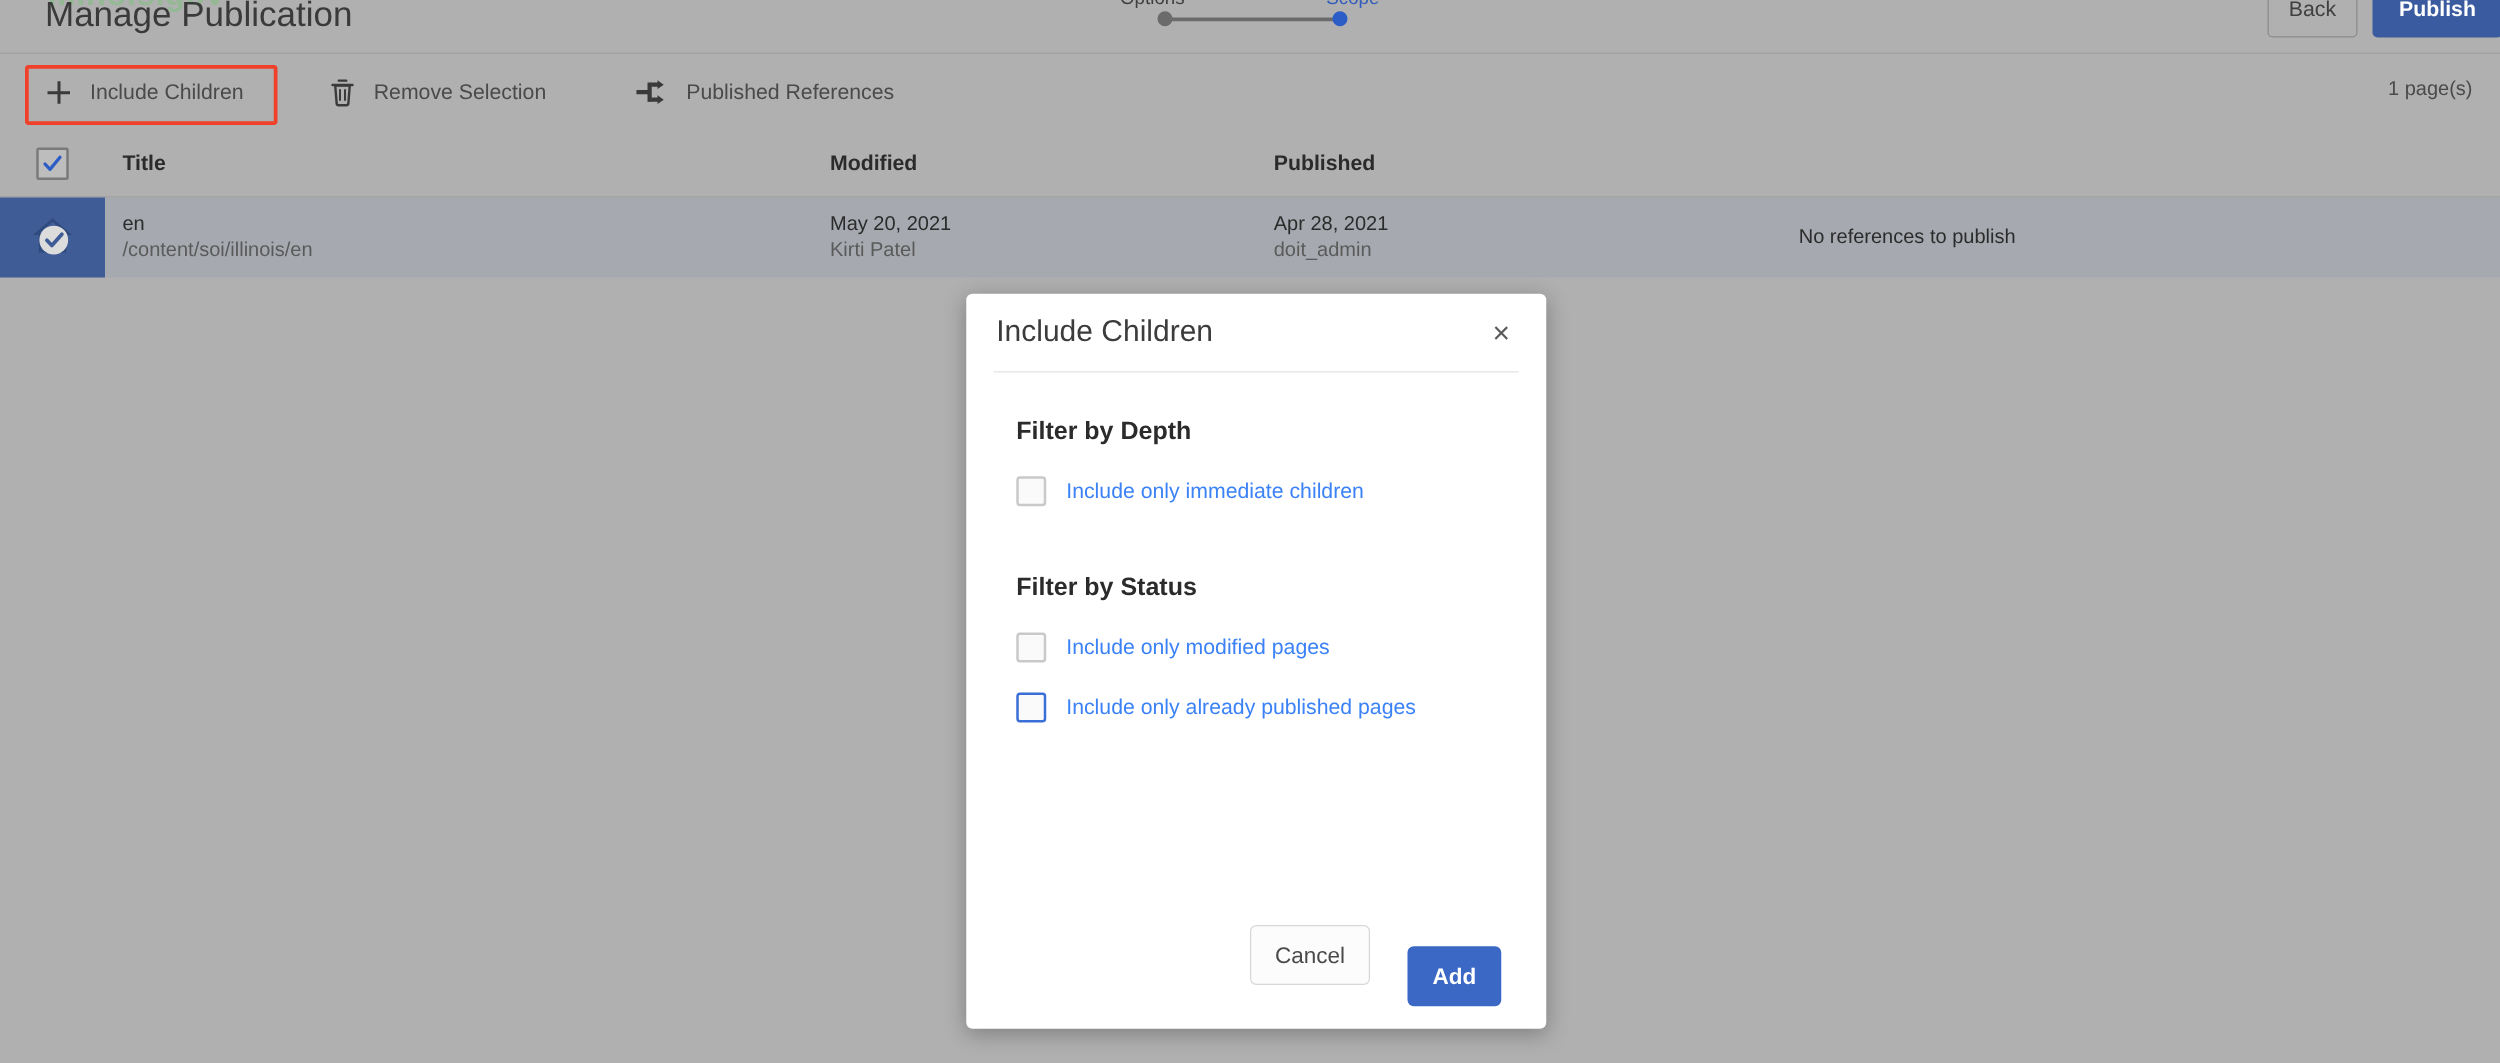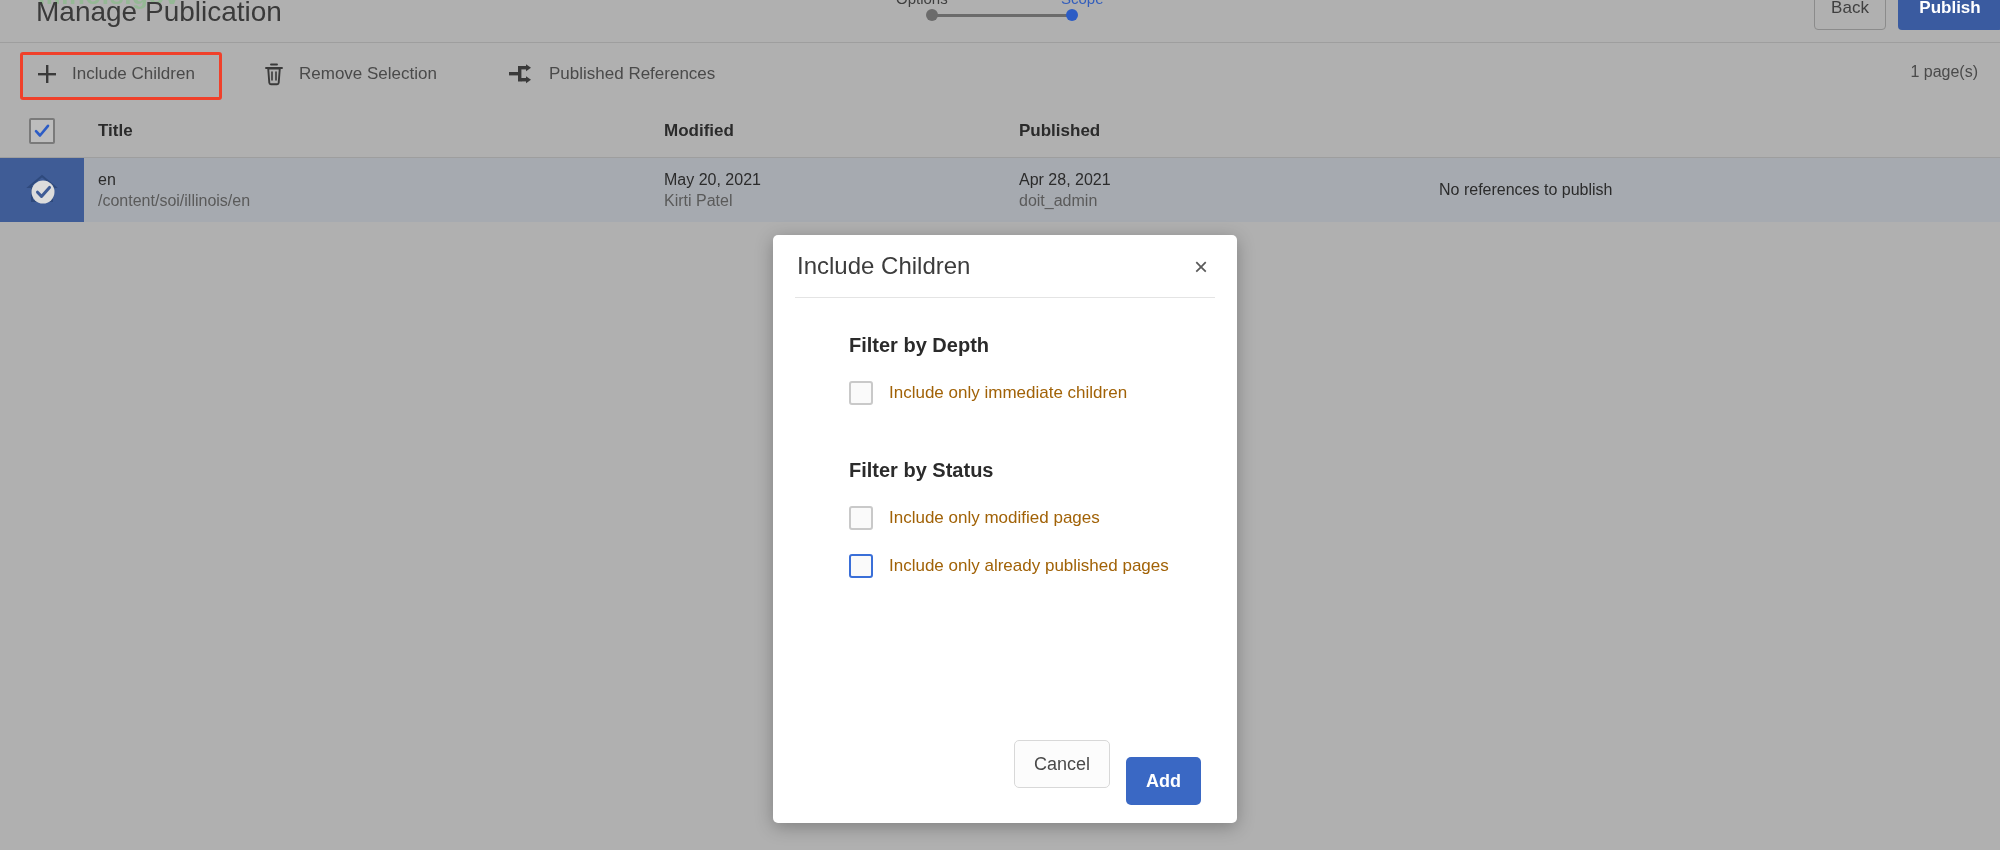--- a/index.html
+++ b/index.html
@@ -267,21 +267,20 @@
     border: none;
     font-family: "Liberation Sans", sans-serif;
   }
   .modal-divider {
     height: 1px;
     background: #e4e4e4;
     margin: 0 22px;
   }
   .modal-body {
     padding: 36px 58px 0 40px;
-    margin-left: 36px;
   }
   .section-title {
     font-size: 20px;
     font-weight: 700;
     color: #2b2b2b;
     margin: 0 0 24px 0;
   }
   .cb-row {
     display: flex;
     align-items: center;
@@ -292,33 +291,33 @@
   .cbox {
     width: 24px; height: 24px;
     min-width: 24px;
     border: 2px solid #c9c9c9;
     background: #fafafa;
     border-radius: 3px;
   }
   .cbox.focused { border-color: #3a6fd8; }
   .cb-label {
     font-size: 17px;
-    color: #a16207;
+    color: #3b82f6;
     white-space: nowrap;
   }
   .sec-gap { height: 30px; }
 
   .modal-foot {
     position: absolute;
     left: 0; right: 0; bottom: 0;
     height: 96px;
     display: flex;
     align-items: center;
     justify-content: flex-end;
-    gap: 16px;
+    gap: 30px;
     padding: 0 36px 22px 4px;
   }
   .btn-cancel {
     height: 48px;
     min-width: 96px;
     padding: 0 18px;
     border: 1px solid #d8d8d8;
     border-radius: 5px;
     background: #fcfcfc;
     color: #4a4a4a;

